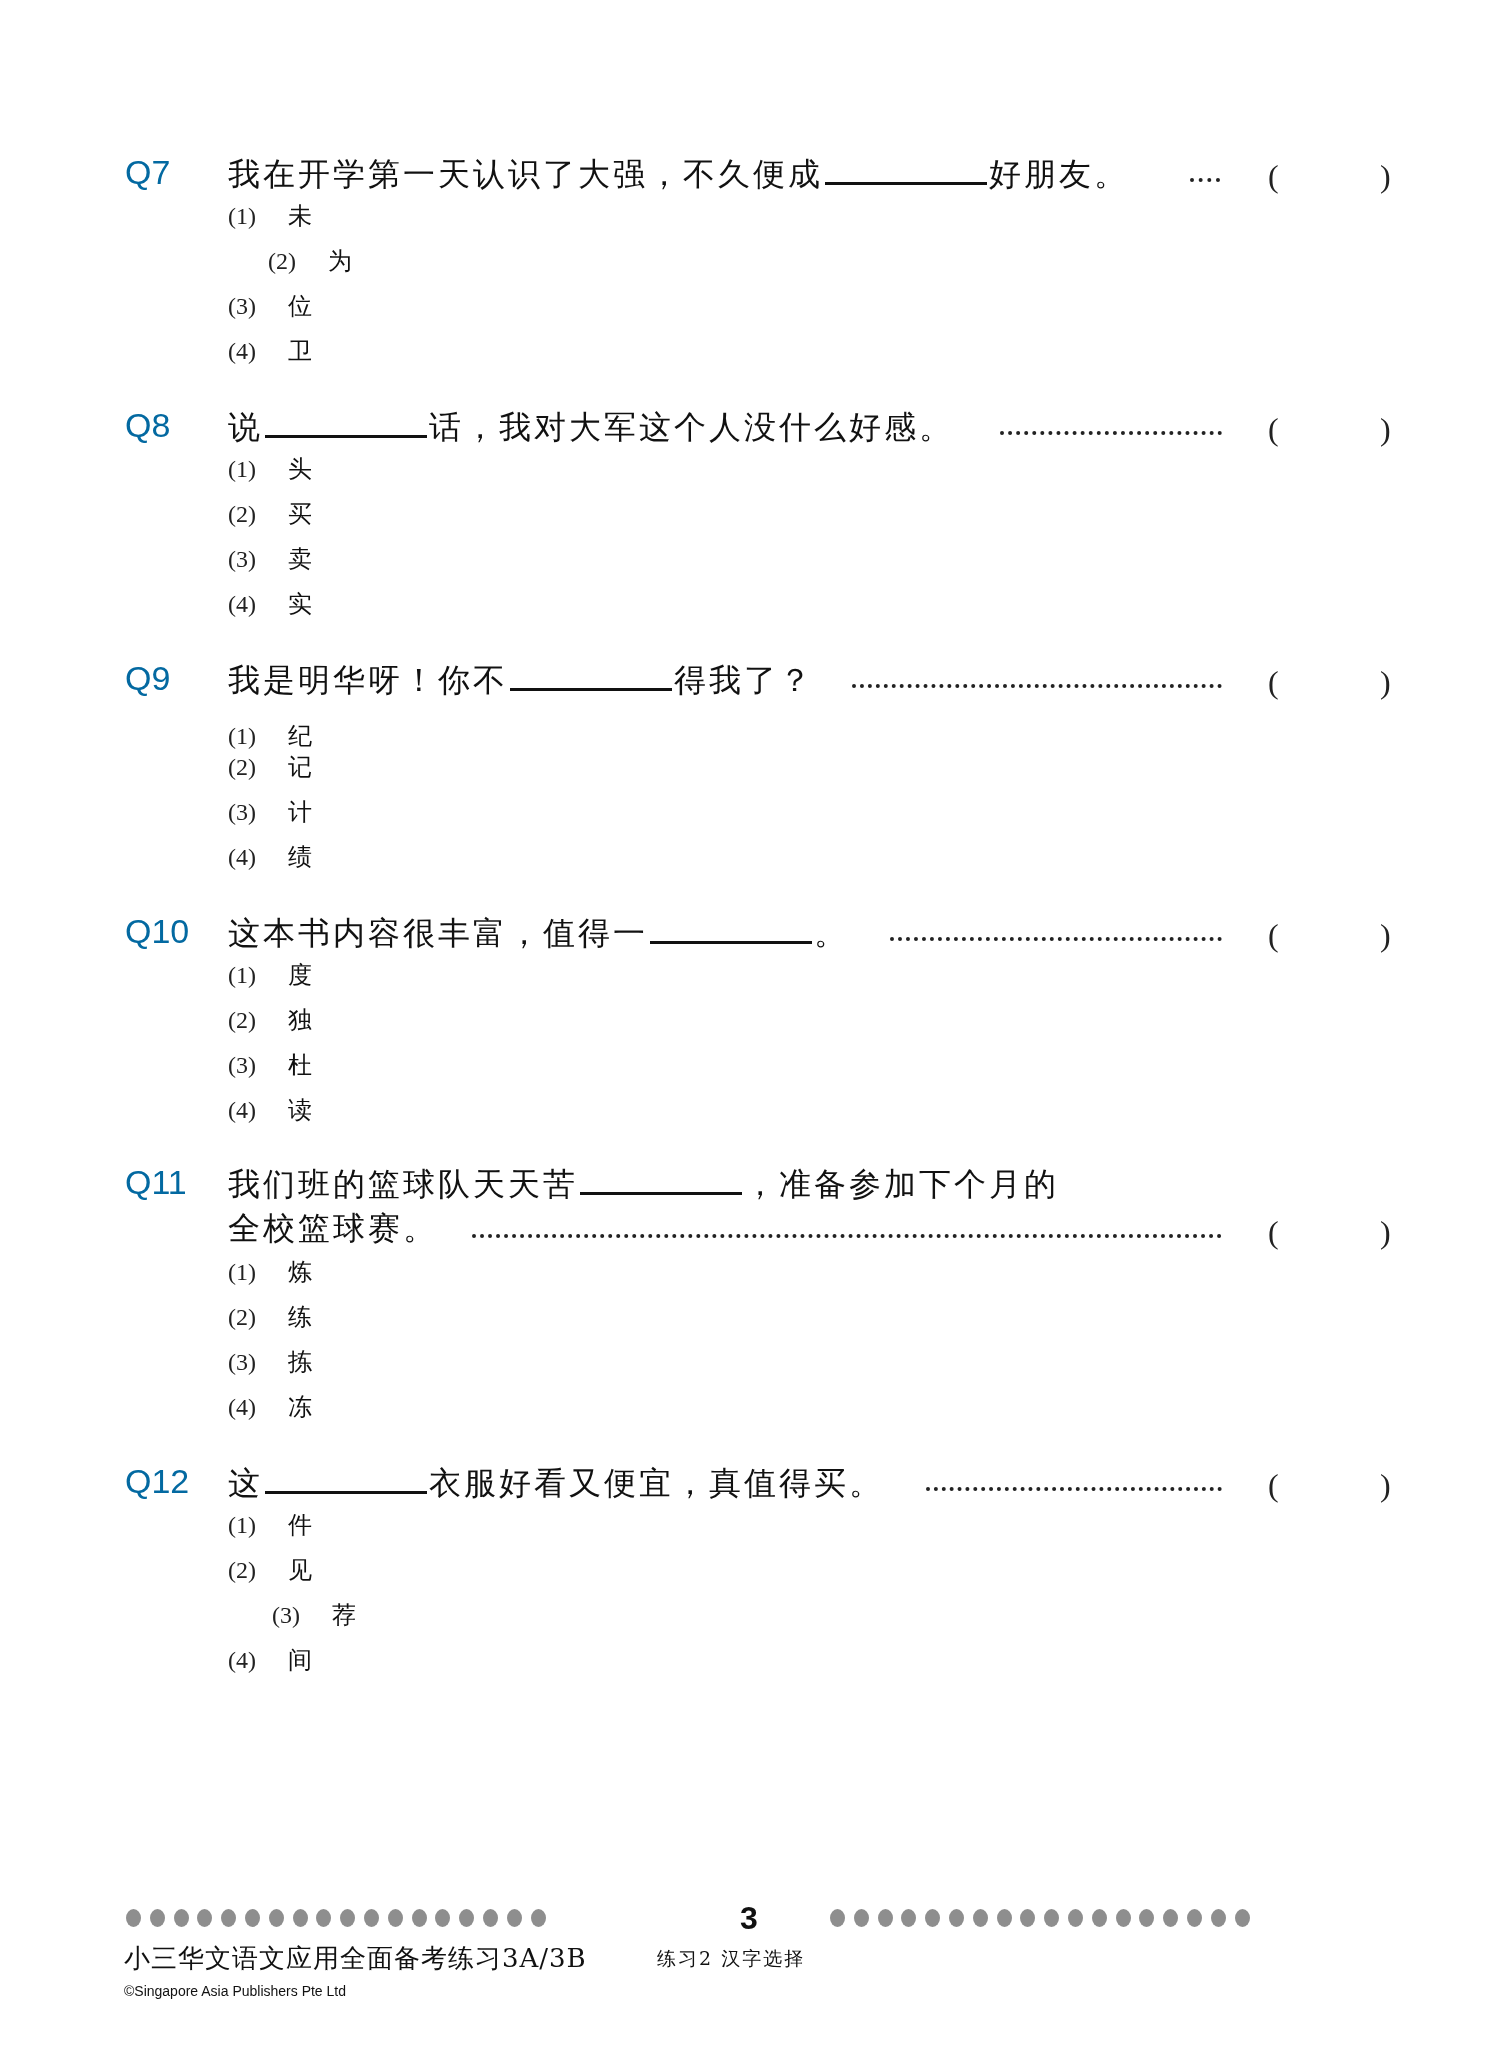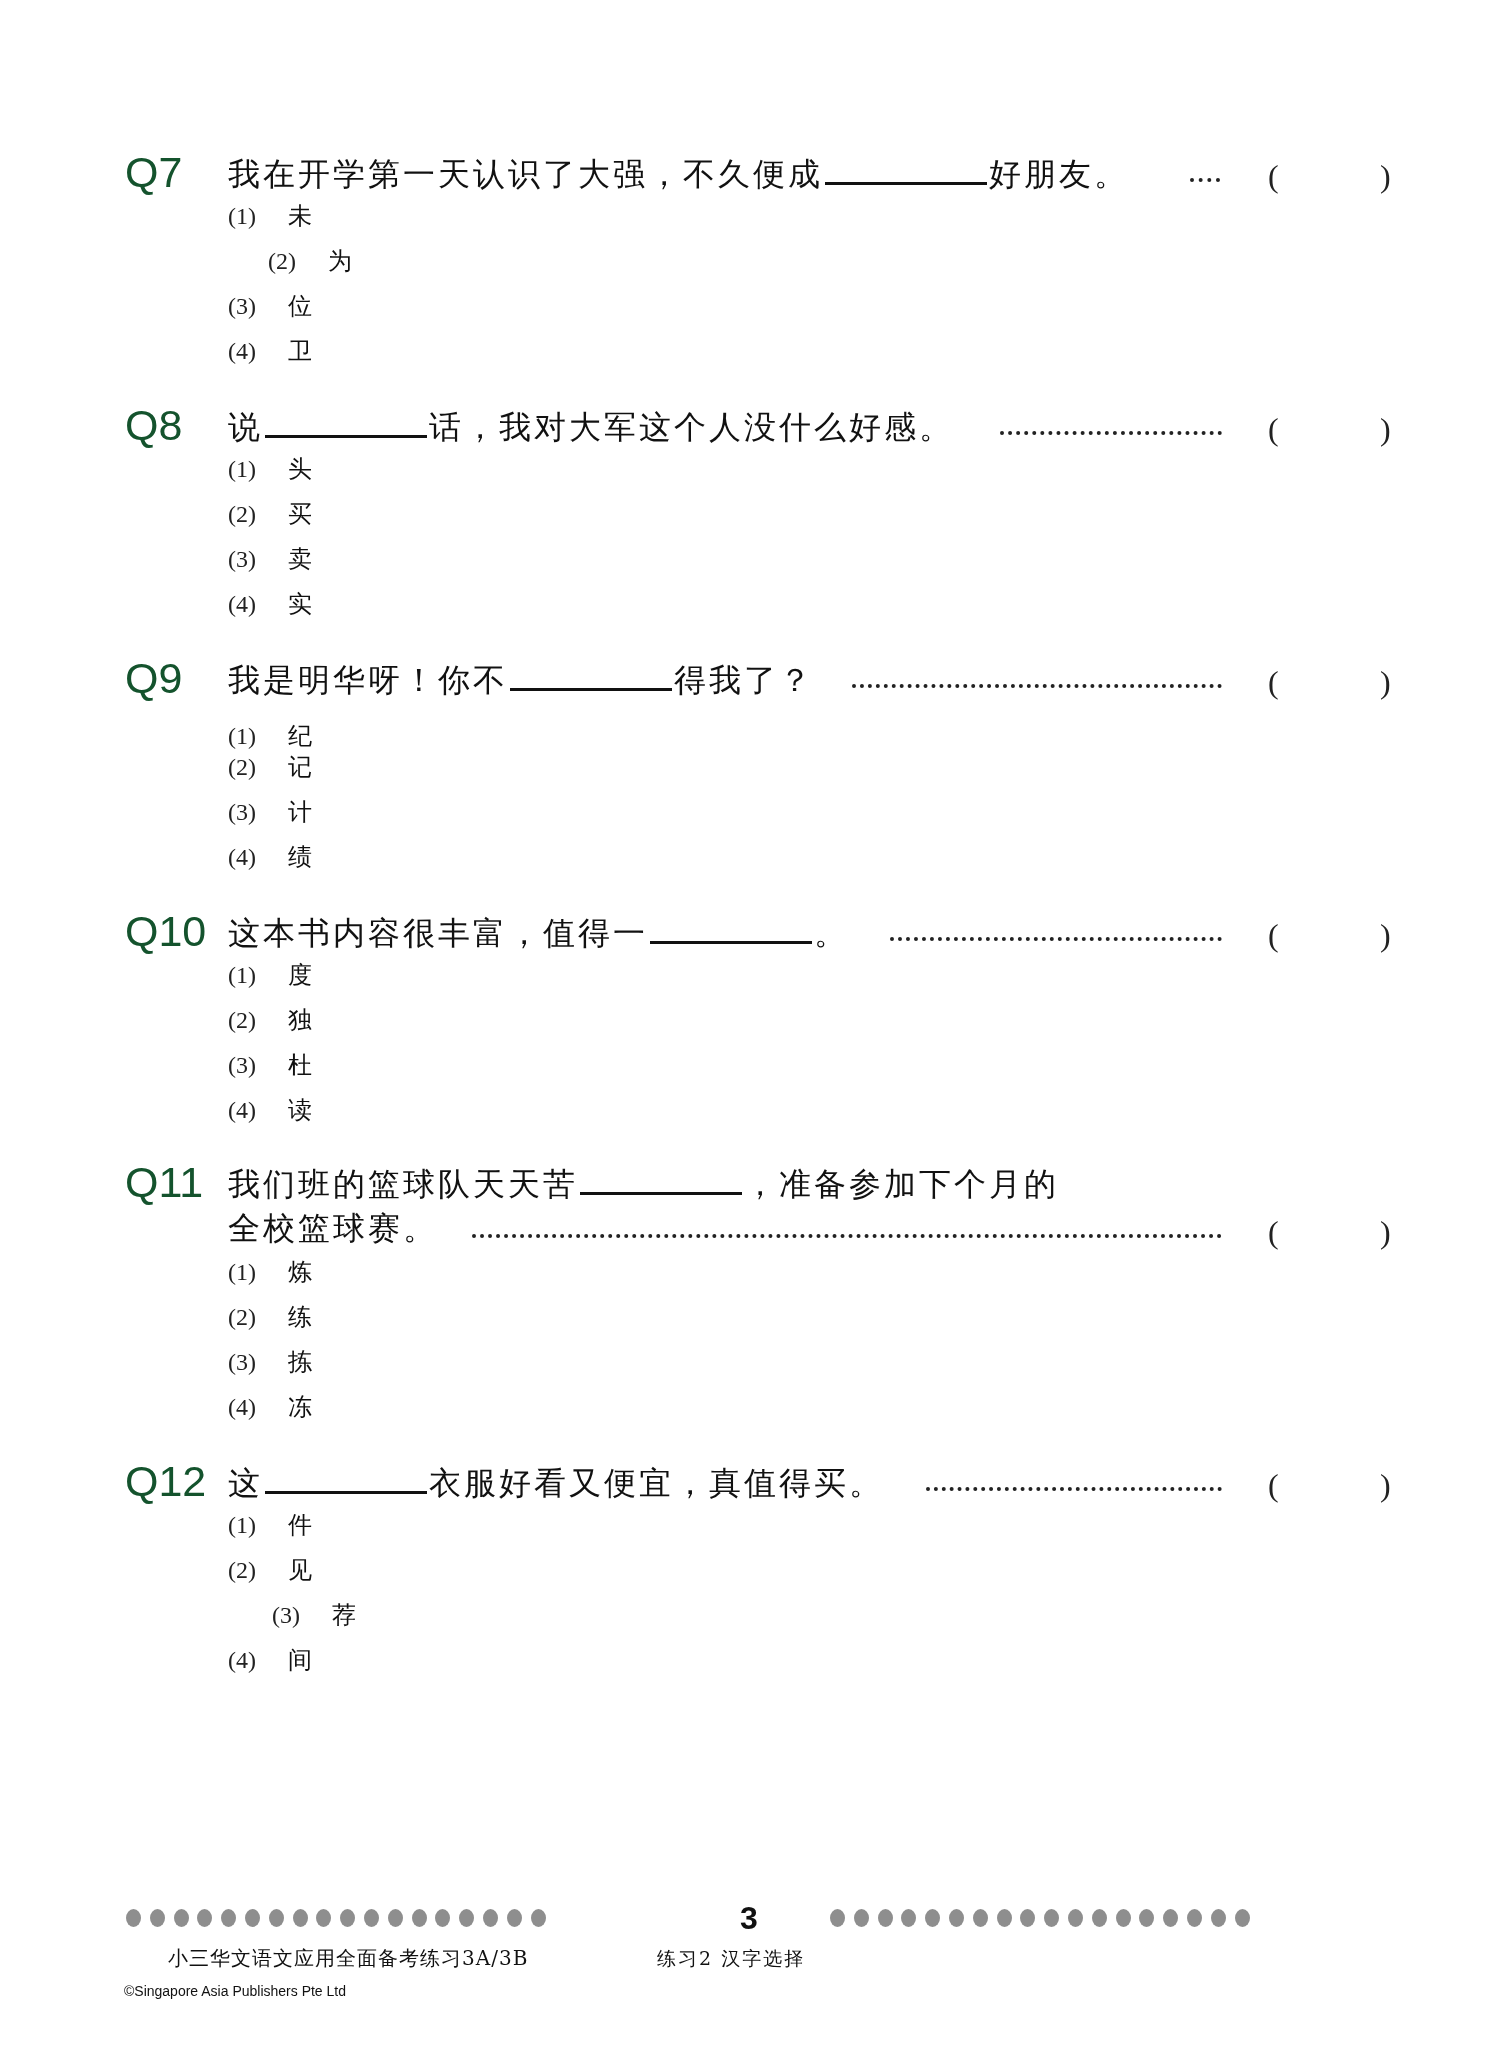--- a/index.html
+++ b/index.html
@@ -1,28 +1,28 @@
 <!DOCTYPE html>
 <html><head>
 <meta charset="utf-8">
 <style>
   html, body { margin:0; padding:0; background:#ffffff; }
   body { width:1500px; height:2050px; position:relative; overflow:hidden; color:#111; font-family:"DejaVu Serif", serif; }
   .q { position:absolute; left:0; width:1500px; }
-  .qnum { position:absolute; left:125px; font-family:"Liberation Sans", sans-serif; font-size:43px; line-height:40px; color:#14532d; }
+  .qnum { position:absolute; left:125px; font-family:"Liberation Sans", sans-serif; font-size:34px; line-height:40px; color:#0369a1; }
   .stem { position:absolute; left:228px; font-size:32px; line-height:40px; white-space:nowrap; letter-spacing:3px; }
   .blank { display:inline-block; width:162px; border-bottom:3px solid #111; height:30px; vertical-align:baseline; margin:0 2px; }
   .dots { position:absolute; border-bottom:4px dotted #222; height:0; }
   .paren { position:absolute; font-family:"Liberation Serif", serif; font-size:32px; line-height:40px; color:#222; }
   .opt { position:absolute; left:228px; font-size:24px; line-height:40px; white-space:nowrap; }
   .opt .num { font-family:"Liberation Serif", serif; display:inline-block; width:60px; color:#222; }
   .footer-dots { position:absolute; top:1906px; height:24px; display:flex; gap:0; }
   .fdot { width:15px; height:18px; border-radius:50%; background:#8e8e8e; margin-right:8.8px; margin-top:3px; }
   .pagenum { position:absolute; top:1898px; left:740px; font-family:"Liberation Sans", sans-serif; font-weight:bold; font-size:32px; line-height:40px; }
-  .foot-left { position:absolute; left:124px; top:1944px; font-size:20px; line-height:28px; letter-spacing:1px;margin-left:44px; }
+  .foot-left { position:absolute; left:124px; top:1944px; font-size:26px; line-height:28px; letter-spacing:1px; }
   .foot-mid { position:absolute; left:657px; top:1942px; font-size:19px; line-height:32px; letter-spacing:2px; }
   .foot-copy { position:absolute; left:124px; top:1978px; font-family:Liberation Sans, sans-serif; font-size:14px; line-height:26px; }
 </style>
 </head>
 <body>
 
 <div class="q" style="top:152px;">
   <span class="qnum">Q7</span>
   <span class="stem"><span>我在开学第一天认识了大强，不久便成</span><span class="blank"></span><span>好朋友。</span></span>
   <div class="dots" style="left:1190px; width:30px; top:26px;"></div>

